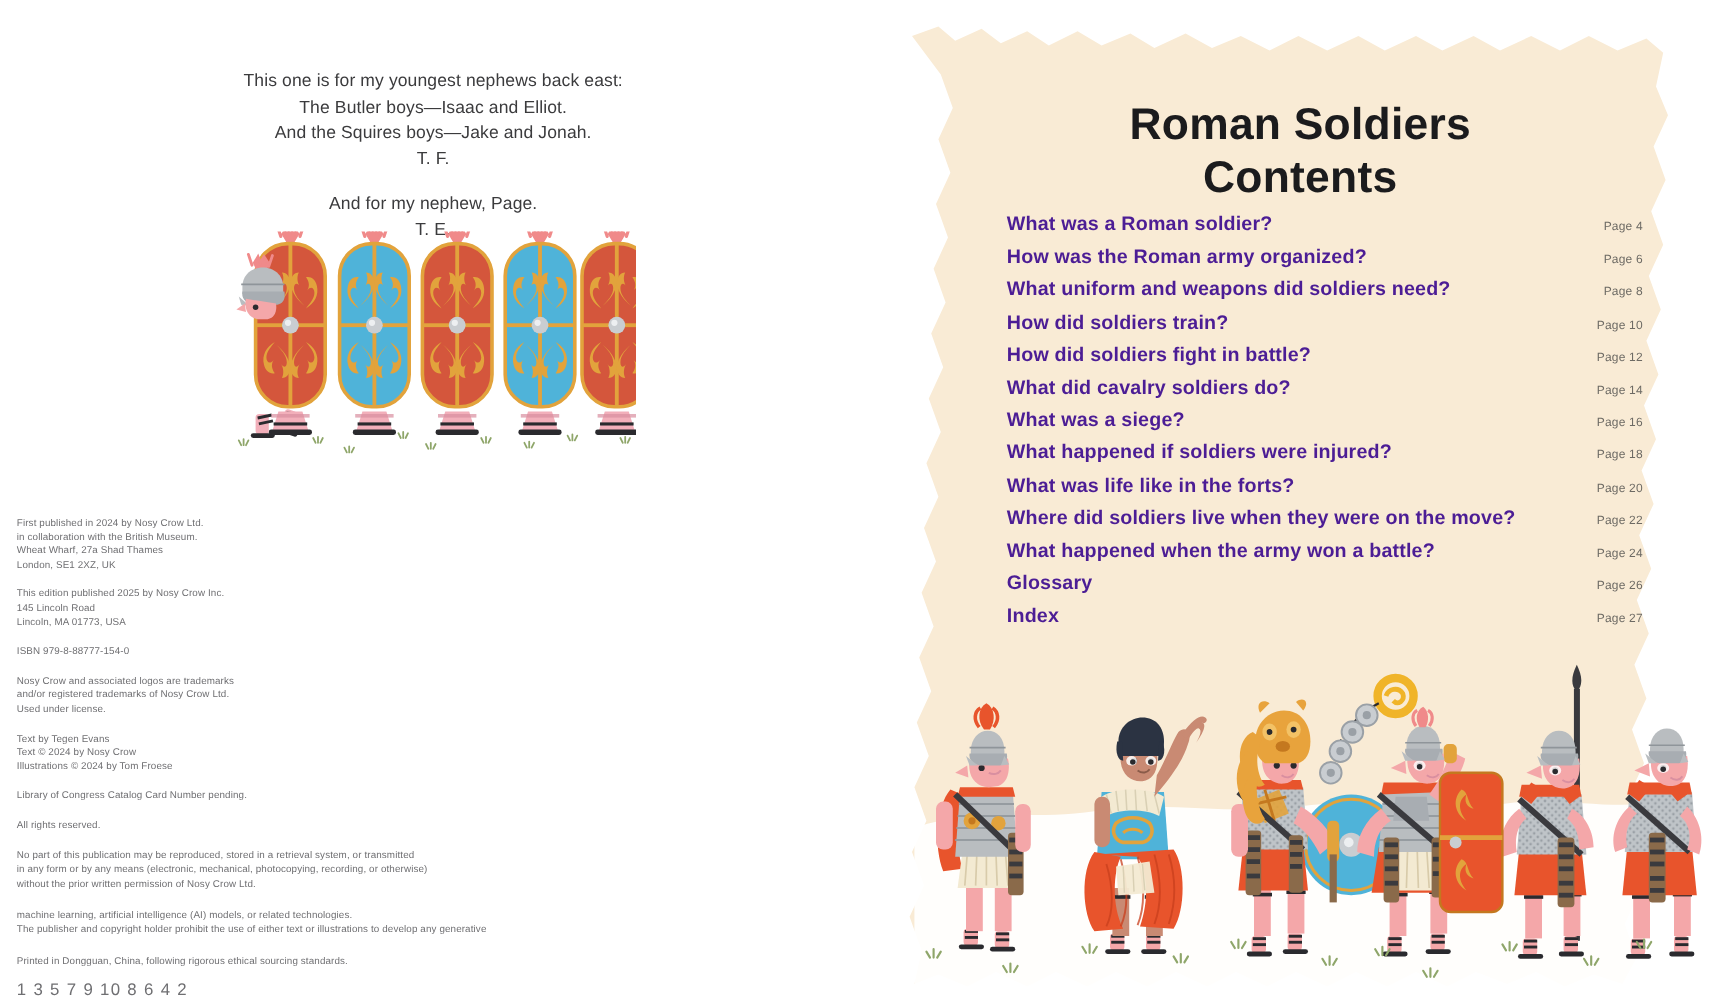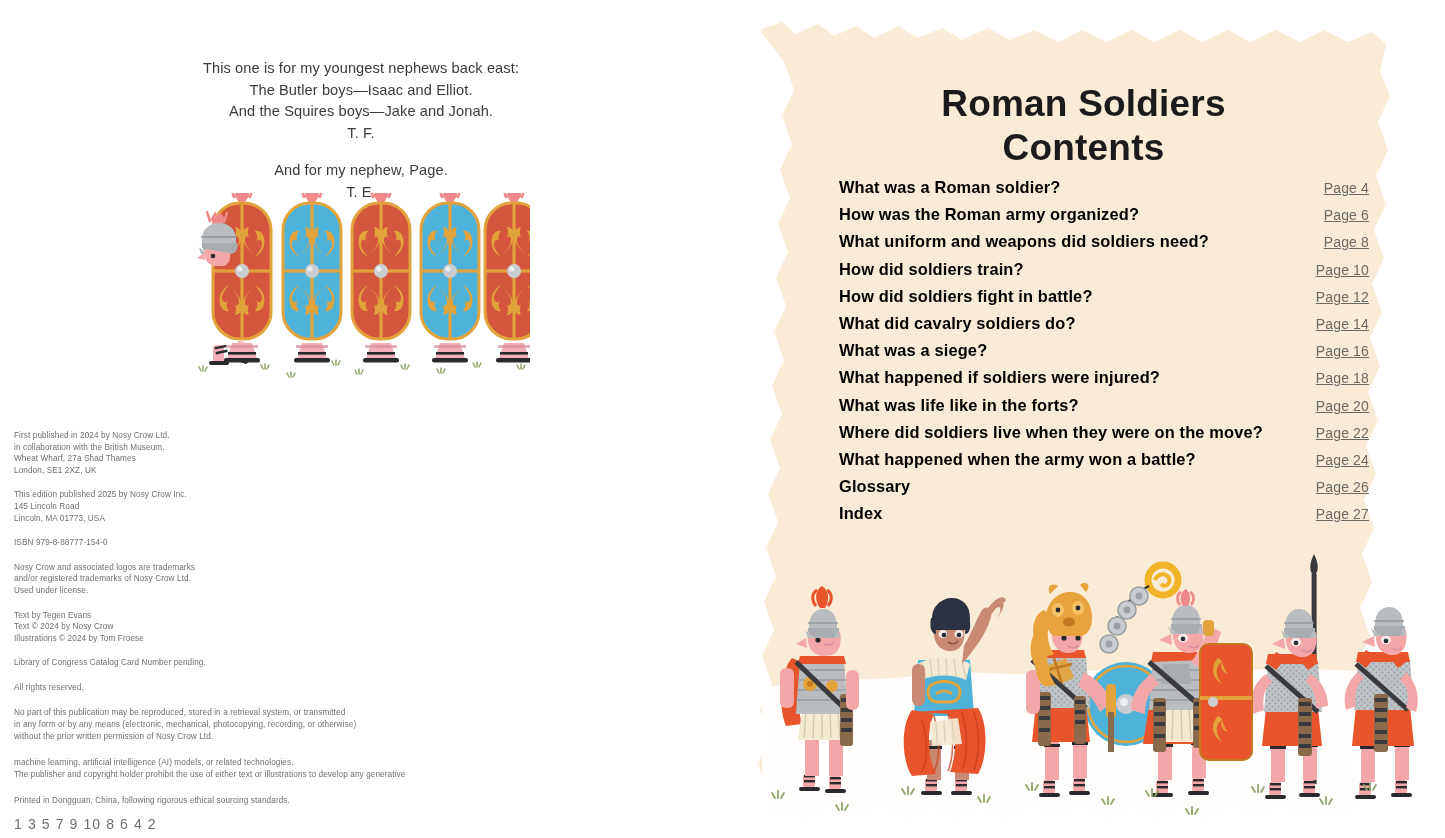--- a/index.html
+++ b/index.html
@@ -47,27 +47,27 @@
     letter-spacing:.2px;
   }
   .toc-title .l2{display:block;}
 
   .toc-list{position:absolute;left:117px;top:178px;width:530px;}
   .toc-row{
     display:flex;align-items:baseline;
     height:27.2px;
   }
   .toc-label{
-    color:#000000;font-size:16.4px;font-weight:bold;letter-spacing:.15px;
+    color:#4c1d95;font-size:16.4px;font-weight:bold;letter-spacing:.15px;
     white-space:nowrap;flex:0 0 auto;
   }
   .toc-spacer{flex:1 1 auto;}
   .toc-page{
-    color:#6d6a64;font-size:14px;letter-spacing:.15px;
-    flex:0 0 auto;white-space:nowrap;text-decoration:underline;
+    color:#6d6a64;font-size:10px;letter-spacing:.15px;
+    flex:0 0 auto;white-space:nowrap;
   }
 
   
   .soldiers{position:absolute;left:0px;top:552px;width:723px;height:286px;}
   .sd-svg{display:block;width:723px;height:286px;}
 </style>
 </head>
 <body>
 
 <div class="spread">

